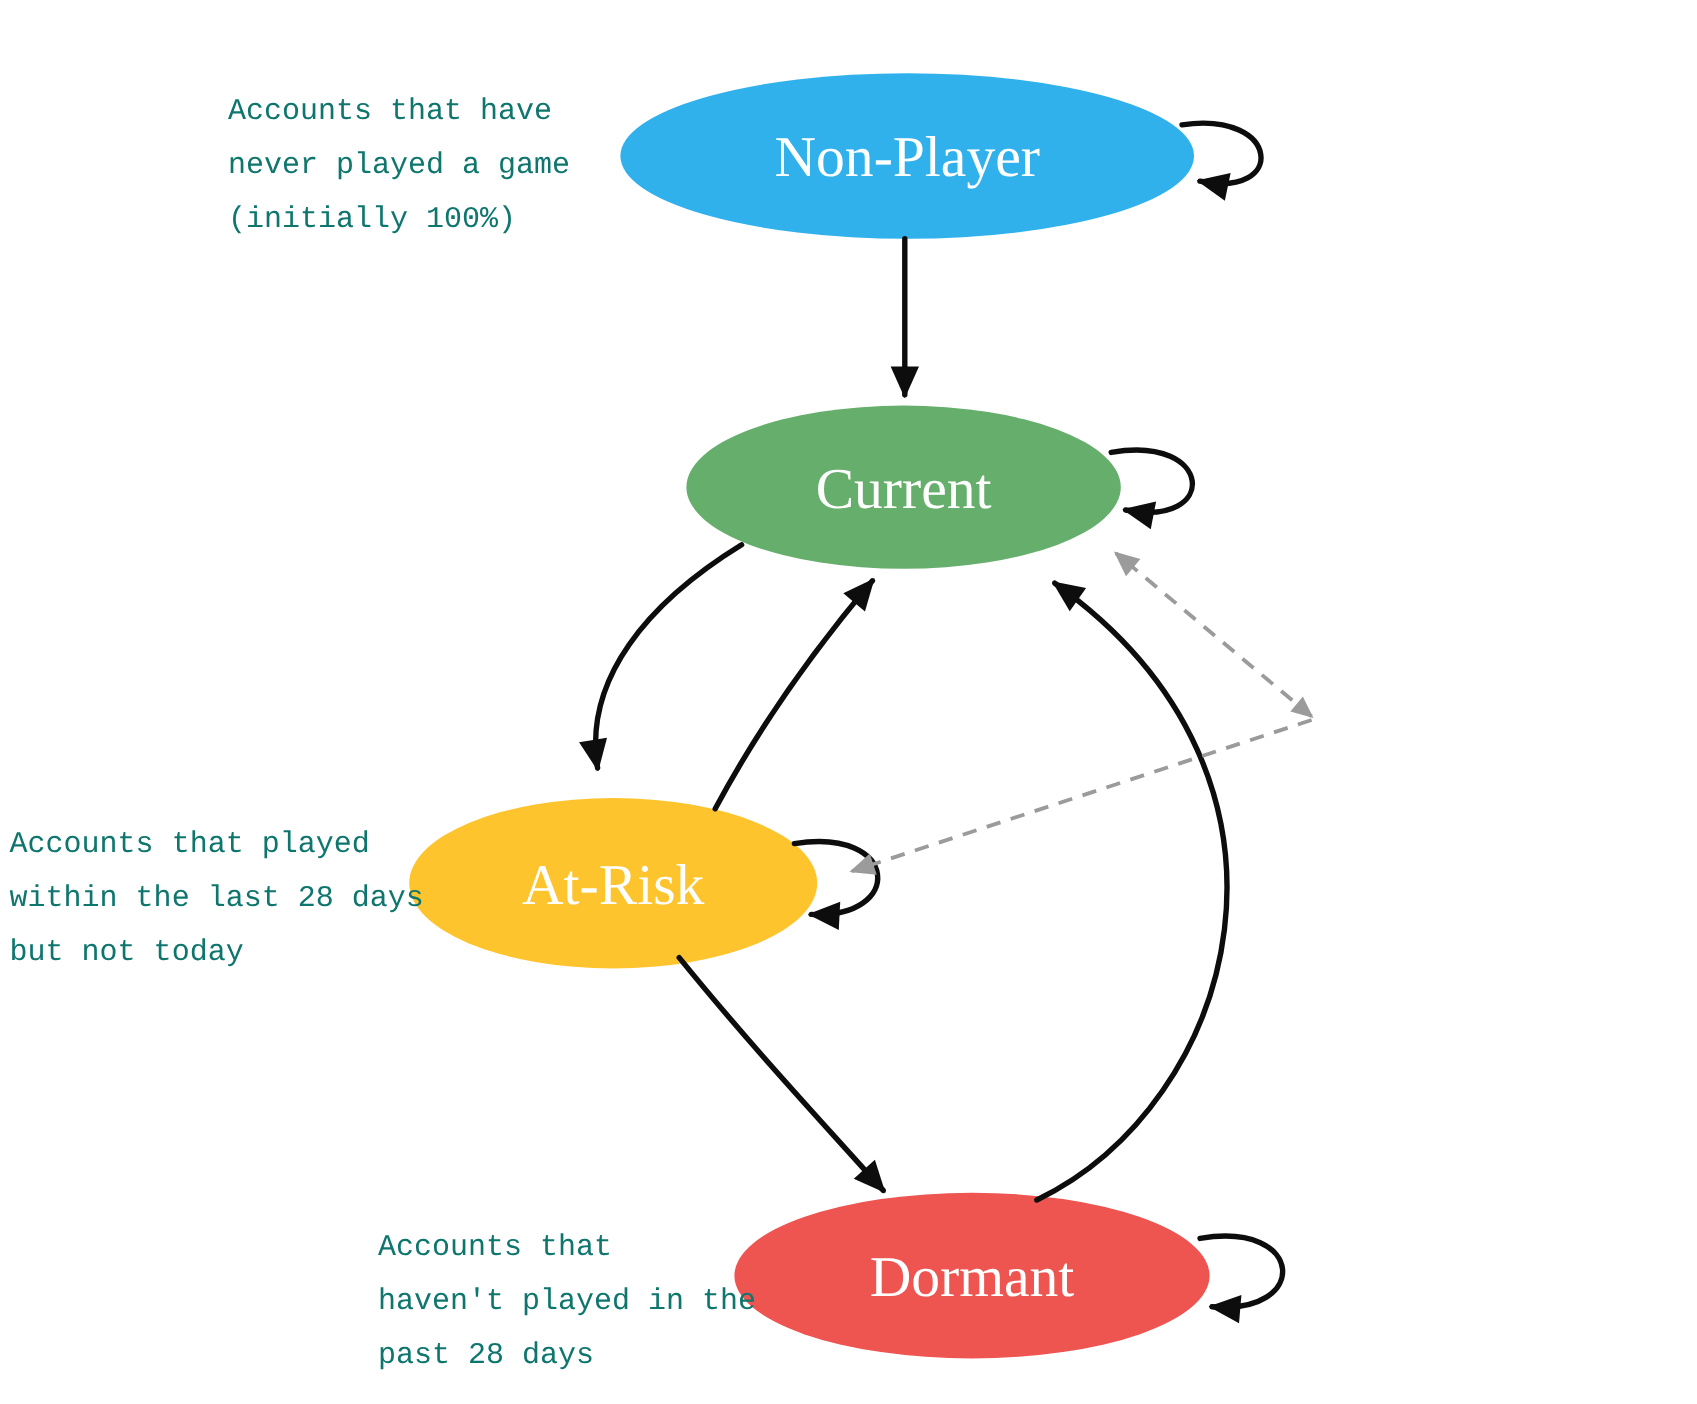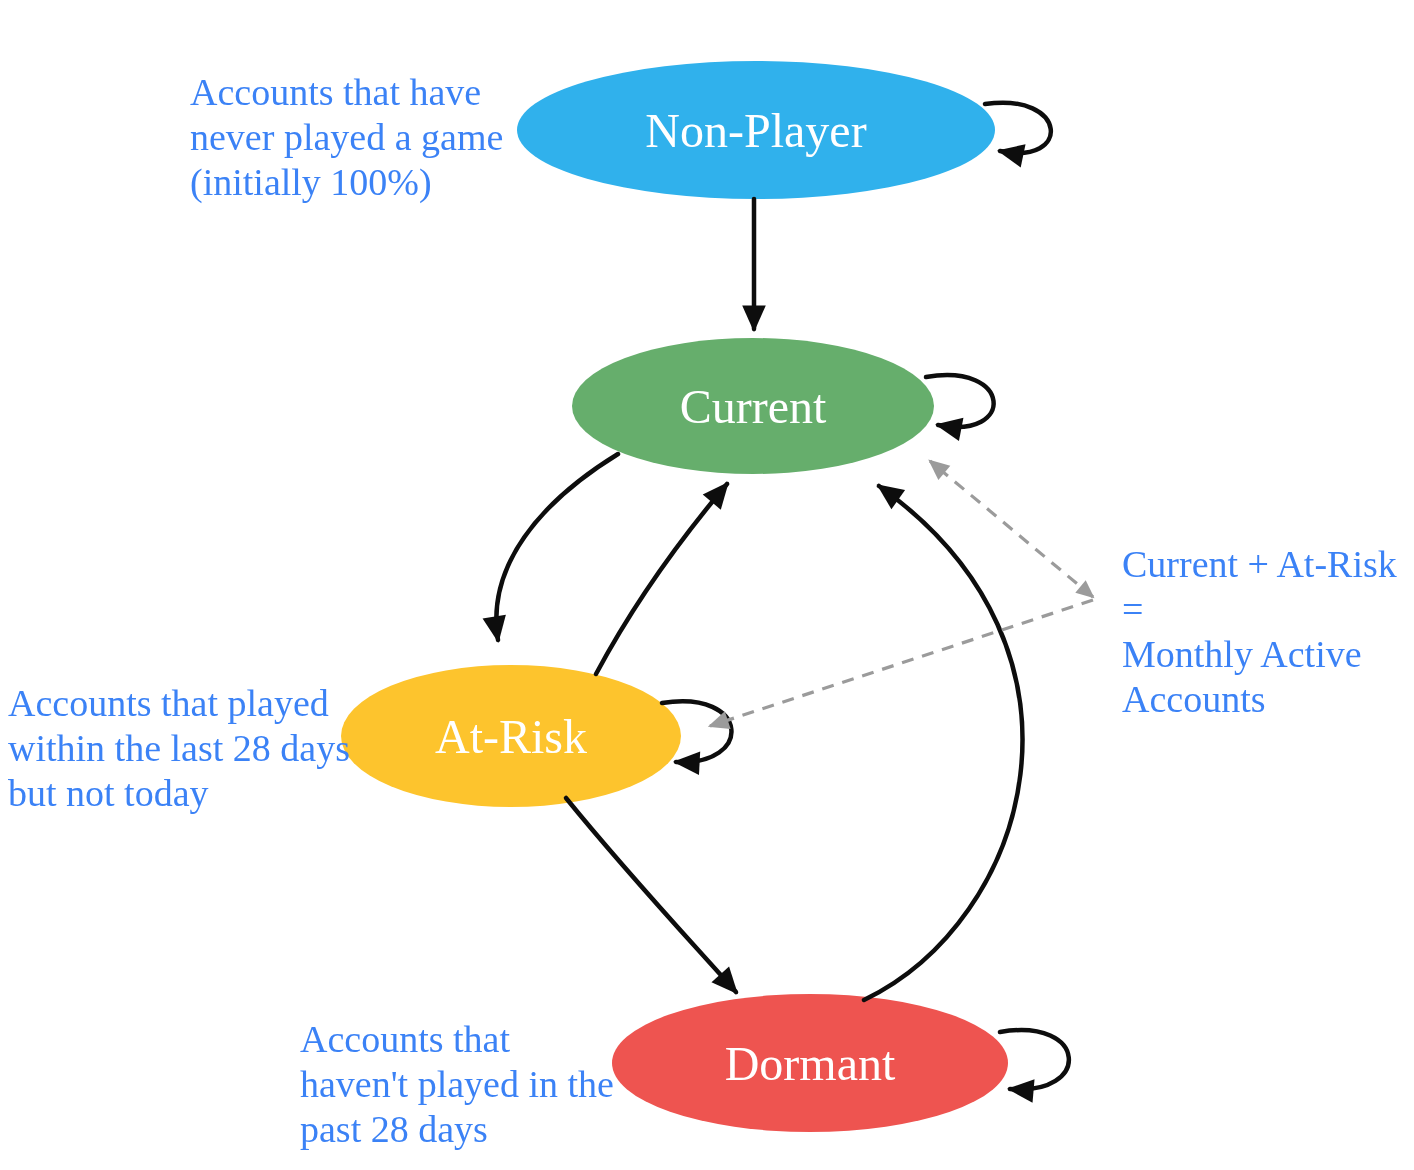--- a/index.html
+++ b/index.html
@@ -11,25 +11,25 @@
     font-family:"Liberation Sans", sans-serif;
   }
   svg.diagram{position:absolute;left:0;top:0;}
   .node-label{
     font-family:"Liberation Serif", serif;
     font-size:48px;
     fill:#ffffff;
   }
   .annotation{
     position:absolute;
-    color:#3b82f6;
-    font-size:38px;
+    color:#0f766e;
+    font-size:25px;
     line-height:45px;
     white-space:pre-line;
-    font-family:Liberation Serif, serif;
+    font-family:Liberation Mono, monospace;
   }
 </style>
 </head>
 <body>
 
 <div class="canvas">
 
   <svg class="diagram" width="1414" height="1170" viewBox="0 0 1414 1170">
     <defs>
       <marker id="arrow-black" viewBox="0 0 10 9" refX="8.6" refY="4.5" markerWidth="6.4" markerHeight="5.8" orient="auto">
@@ -83,21 +83,18 @@
 
   <div class="annotation" style="left:190px;top:70px;width:330px;">Accounts that have
 never played a game
 (initially 100%)</div>
 
 
   <div class="annotation" style="left:8px;top:681px;width:350px;">Accounts that played
 within the last 28 days
 but not today</div>
 
-  <div class="annotation" style="left:300px;top:1017px;width:330px;">Accounts that
+  <div class="annotation" style="left:315px;top:1017px;width:330px;">Accounts that
 haven't played in the
 past 28 days</div>
 
-  <div class="annotation" style="left:1122px;top:542px;width:290px;">Current + At-Risk =
-Monthly Active
-Accounts</div>
 
 </div>
 
 </body></html>

